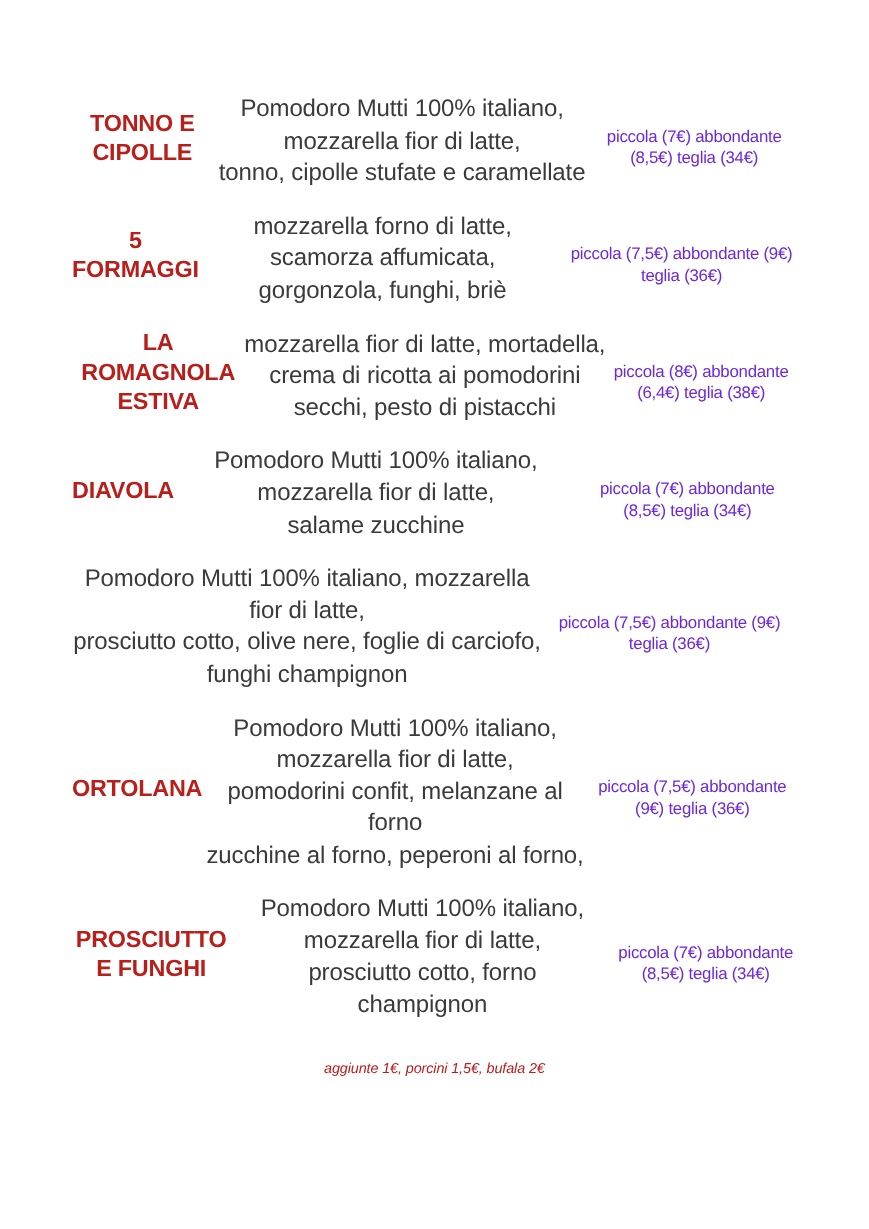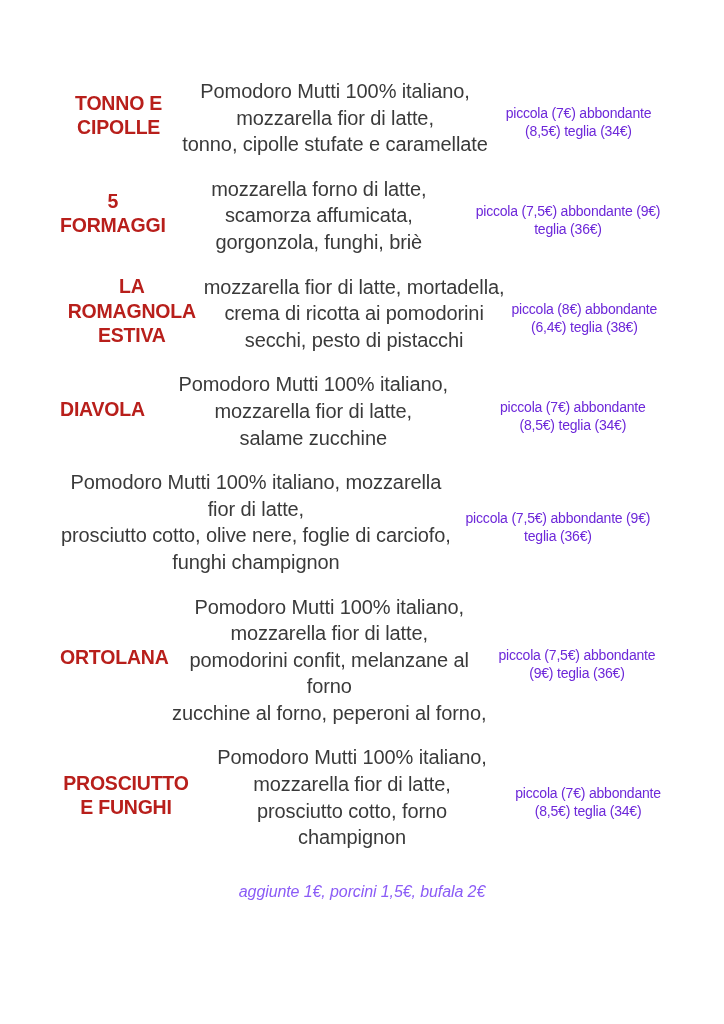--- a/index.html
+++ b/index.html
@@ -66,23 +66,23 @@
   .item-prices {
     font-size: 14px;
     font-weight: normal;
     color: #6d28d9;
     text-align: center;
     line-height: 1.3;
     letter-spacing: -0.2px;
     margin: 9px 0 0 0;
   }
   .footnote {
-    font-size: 16px;
+    font-size: 12px;
     font-style: italic;
-    color: #8b5cf6;
+    color: #b91c1c;
     text-align: left;
     letter-spacing: -0.1px;
     margin-top: 28px;
   }
 </style>
 </head>
 <body>
 
 <div class="menu-page">
 

